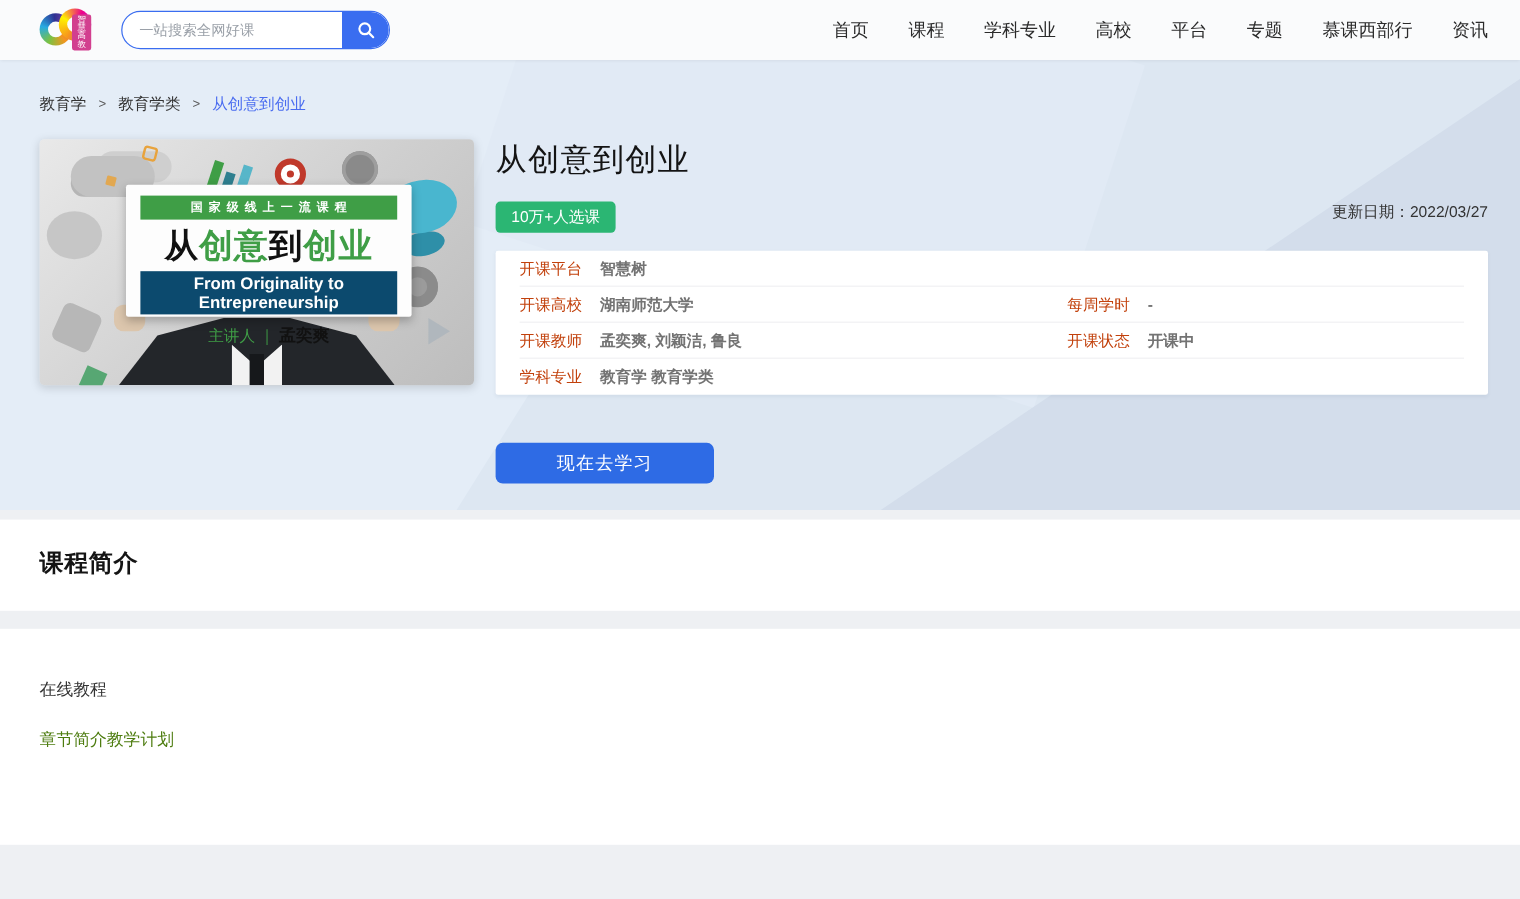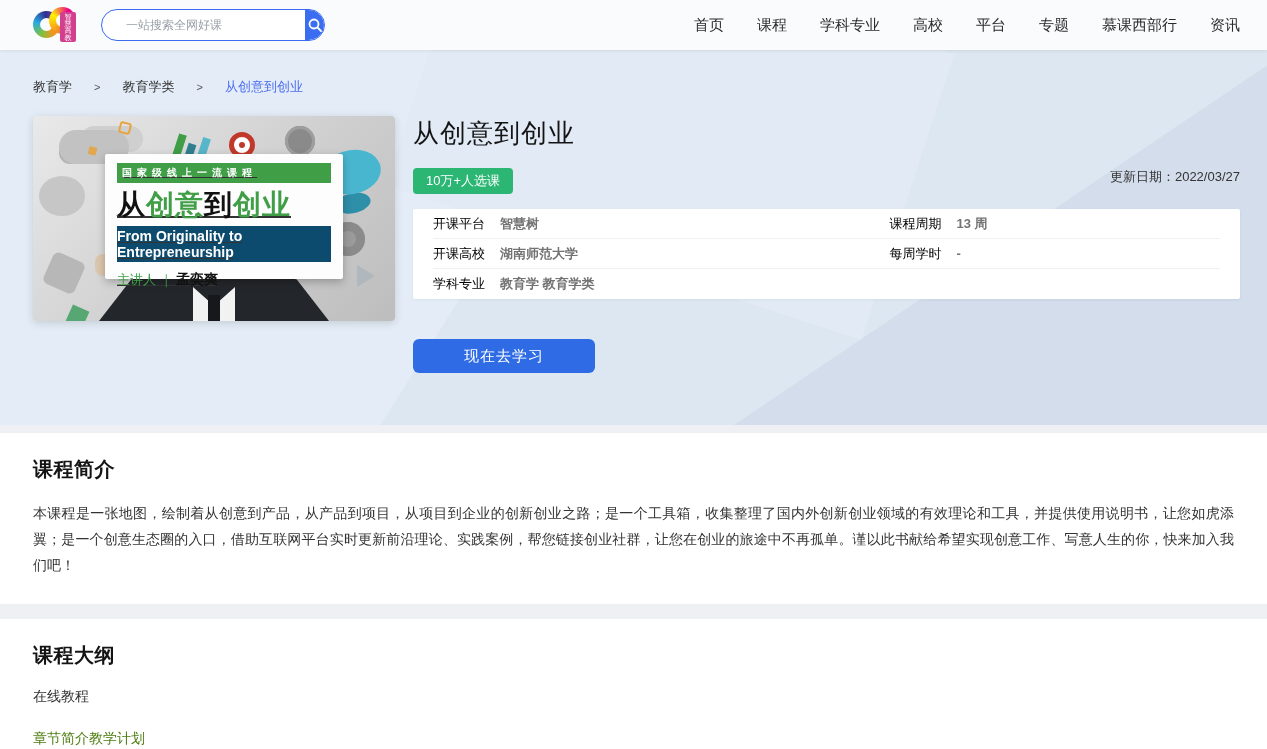--- a/index.html
+++ b/index.html
@@ -24,38 +24,38 @@
   .ring2 { left:16px; top:0; width:27px; height:27px;
     background:conic-gradient(from 30deg,#ec008c,#b04ad6,#f7941d,#fff200,#ec008c); }
   .ring2::after { content:""; position:absolute; inset:7px; background:#fafbfc; border-radius:50%; }
   .logo-icon-text { position:absolute; right:-1px; bottom:1px; font-size:7px; line-height:7px;
     color:#fff; background:#d23f8f; padding:1px 2px; border-radius:2px; width:16px; text-align:center; }
   .logo-title { font-size:17px; font-weight:bold; color:#1f1f1f; letter-spacing:1.5px; }
   .logo-sub { font-size:10.5px; color:#4a4a4a; margin-top:2px; }
 
   .search { margin-left:26px; display:flex; width:224px; height:32px;
     border:1px solid #3a6df0; border-radius:17px; overflow:hidden; background:#fff; }
-  .search input { flex:1; border:none; outline:none; padding:0 24px; font-size:12px; color:#333;
+  .search input { flex:1; border:none; outline:none; padding:0 14px; font-size:12px; color:#333;
     font-family:inherit; background:transparent; }
   .search input::placeholder { color:#9aa0a8; }
   .search-btn { width:53px; background:#3a6df0; border:none; cursor:pointer;
     border-radius:0 16px 16px 0; display:flex; align-items:center; justify-content:center; }
 
   .nav { margin-left:auto; display:flex; gap:33px; font-size:15px; color:#2b2b2b; }
   .nav-item { cursor:pointer; white-space:nowrap; }
 
   
   .hero { position:relative; height:375px; background:#dde7f2; overflow:hidden; }
   .hero-shape { position:absolute; z-index:0; }
   .shape-a { left:-220px; top:-160px; width:640px; height:760px; background:#e4edf7; transform:rotate(32deg); }
   .shape-b { right:-260px; top:150px; width:760px; height:520px; background:#d3ddeb; transform:rotate(-34deg); }
   .shape-c { left:420px; top:-80px; width:500px; height:300px; background:#e1eaf5; transform:rotate(18deg); }
   .hero > .z { position:relative; z-index:1; }
 
-  .breadcrumb { padding:28px 33px 0; font-size:13px; color:#333; display:flex; gap:22px; align-items:center; }
+  .breadcrumb { padding:28px 33px 0; font-size:13px; color:#333; display:flex; gap:10px; align-items:center; }
   .crumb { cursor:pointer; }
   .crumb-sep { color:#555; font-size:11px; }
   .crumb-active { color:#4a6cf0; }
 
   .hero-body { display:flex; padding:20px 27px 0 33px; align-items:flex-start; }
 
   
   .cover { width:362px; height:205px; flex-shrink:0; border-radius:4px; position:relative;
     overflow:hidden; background:linear-gradient(135deg,#e9e9e9 0%,#cfcfcf 55%,#bdbdbd 100%);
     box-shadow:0 2px 8px rgba(0,0,0,.15); }
@@ -80,22 +80,22 @@
   .deco-play { right:20px; bottom:34px; width:0; height:0; border-left:18px solid #aeb6bd;
     border-top:11px solid transparent; border-bottom:11px solid transparent; opacity:.9; }
   .suit { position:absolute; left:50%; bottom:0; transform:translateX(-50%); width:230px; height:56px;
     background:#23262a; clip-path:polygon(0 100%,14% 26%,38% 0,62% 0,86% 26%,100% 100%); }
   .shirt { position:absolute; left:50%; bottom:0; transform:translateX(-50%); width:42px; height:34px;
     background:#f2f2f2; clip-path:polygon(0 0,50% 55%,100% 0,100% 100%,0 100%); }
   .tie { position:absolute; left:50%; bottom:0; transform:translateX(-50%); width:12px; height:26px; background:#16181b; }
   .hand { position:absolute; width:26px; height:22px; background:#dcc6ad; border-radius:8px; }
   .hand-l { left:62px; top:138px; }
   .hand-r { right:62px; top:138px; }
-  .sign { position:absolute; left:72px; top:38px; width:238px; height:125px; background:#fdfdfd;
-    border-radius:2px; box-shadow:0 3px 8px rgba(0,0,0,.25); text-align:left; padding:9px 12px 0;text-decoration:underline; }
+  .sign { position:absolute; left:72px; top:38px; width:238px; height:110px; background:#fdfdfd;
+    border-radius:2px; box-shadow:0 3px 8px rgba(0,0,0,.25); text-align:center; padding:9px 12px 0; }
   .sign-banner { background:#3f9e46; color:#fff; font-size:10px; font-weight:bold;
     letter-spacing:5px; padding:3px 0 3px 5px; }
   .sign-title { margin-top:3px; font-size:28px; font-weight:800; letter-spacing:1px; color:#111; white-space:nowrap; }
   .sign-title .g { color:#3f9e46; }
   .sign-sub { margin-top:2px; background:#0c4a6e; color:#fff; font-size:14px; font-weight:bold; padding:2px 0; }
   .sign-presenter { margin-top:9px; font-size:13px; color:#3f9e46; }
   .sign-presenter .name { color:#111; font-weight:bold; font-size:14px; }
 
   
   .course-info { flex:1; margin-left:18px; position:relative; }
@@ -103,21 +103,21 @@
   .badge { display:inline-block; margin-top:17px; background:#2bb673; color:#fff; font-size:13px;
     padding:4px 13px; border-radius:4px; }
   .update-date { position:absolute; right:0; top:52px; font-size:13px; color:#333; }
 
   .panel { margin-top:15px; background:#fff; border-radius:2px; padding:0 20px;
     box-shadow:0 1px 3px rgba(80,100,130,.08); }
   .panel-row { display:flex; height:30px; align-items:center; border-bottom:1px solid #f0f1f3; font-size:13px; }
   .panel-row:last-child { border-bottom:none; }
   .cell-l { width:58%; display:flex; align-items:center; }
   .cell-r { width:42%; display:flex; align-items:center; }
-  .cell-label { color:#000000; margin-right:15px; white-space:nowrap; }
+  .cell-label { color:#c2410c; margin-right:15px; white-space:nowrap; }
   .cell-value { color:#737373; font-weight:600; }
 
   .cta-btn { margin-top:40px; width:182px; height:34px; background:#2e6be5; color:#fff; border:none;
     border-radius:6px; font-size:15px; cursor:pointer; font-family:inherit; letter-spacing:1px; }
 
   
   .section { background:#fff; margin-top:8px; padding:23px 33px 26px; }
   .section-title { font-size:20px; font-weight:bold; color:#141414; letter-spacing:.5px; }
   .intro-text { margin-top:17px; font-size:14px; line-height:26px; color:#333; text-align:justify; }
   .section-outline { margin-top:15px; padding-bottom:0; height:180px; }
@@ -202,53 +202,57 @@
       <div class="course-title">从创意到创业</div>
       <span class="badge">10万+人选课</span>
       <div class="update-date">更新日期：2022/03/27</div>
 
       <div class="panel">
         <div class="panel-row">
           <div class="cell-l">
             <span class="cell-label">开课平台</span>
             <span class="cell-value">智慧树</span>
           </div>
-          <div class="cell-r">
-            <span class="cell-label">课程周期</span>
-            <span class="cell-value">13 周</span>
-          </div>
         </div>
         <div class="panel-row">
           <div class="cell-l">
             <span class="cell-label">开课高校</span>
             <span class="cell-value">湖南师范大学</span>
           </div>
           <div class="cell-r">
             <span class="cell-label">每周学时</span>
             <span class="cell-value">-</span>
           </div>
         </div>
         <div class="panel-row">
           <div class="cell-l">
+            <span class="cell-label">开课教师</span>
+            <span class="cell-value">孟奕爽, 刘颖洁, 鲁良</span>
+          </div>
+          <div class="cell-r">
+            <span class="cell-label">开课状态</span>
+            <span class="cell-value">开课中</span>
+          </div>
+        </div>
+        <div class="panel-row">
+          <div class="cell-l">
             <span class="cell-label">学科专业</span>
             <span class="cell-value">教育学 教育学类</span>
           </div>
         </div>
       </div>
 
       <button class="cta-btn">现在去学习</button>
     </div>
   </div>
 </div>
 
 <div class="section">
   <div class="section-title">课程简介</div>
-  <div class="intro-text">本课程是一张地图，绘制着从创意到产品，从产品到项目，从项目到企业的创新创业之路；是一个工具箱，收集整理了国内外创新创业领域的有效理论和工具，并提供使用说明书，让您如虎添翼；是一个创意生态圈的入口，借助互联网平台实时更新前沿理论、实践案例，帮您链接创业社群，让您在创业的旅途中不再孤单。谨以此书献给希望实现创意工作、写意人生的你，快来加入我们吧！</div>
 </div>
 
 <div class="section section-outline">
-  <div class="section-title">课程大纲</div>
   <div class="outline-tab">在线教程</div>
   <div class="outline-list">
     <div class="outline-item">章节简介教学计划</div>
 
   </div>
 </div>
 
 </body></html>

